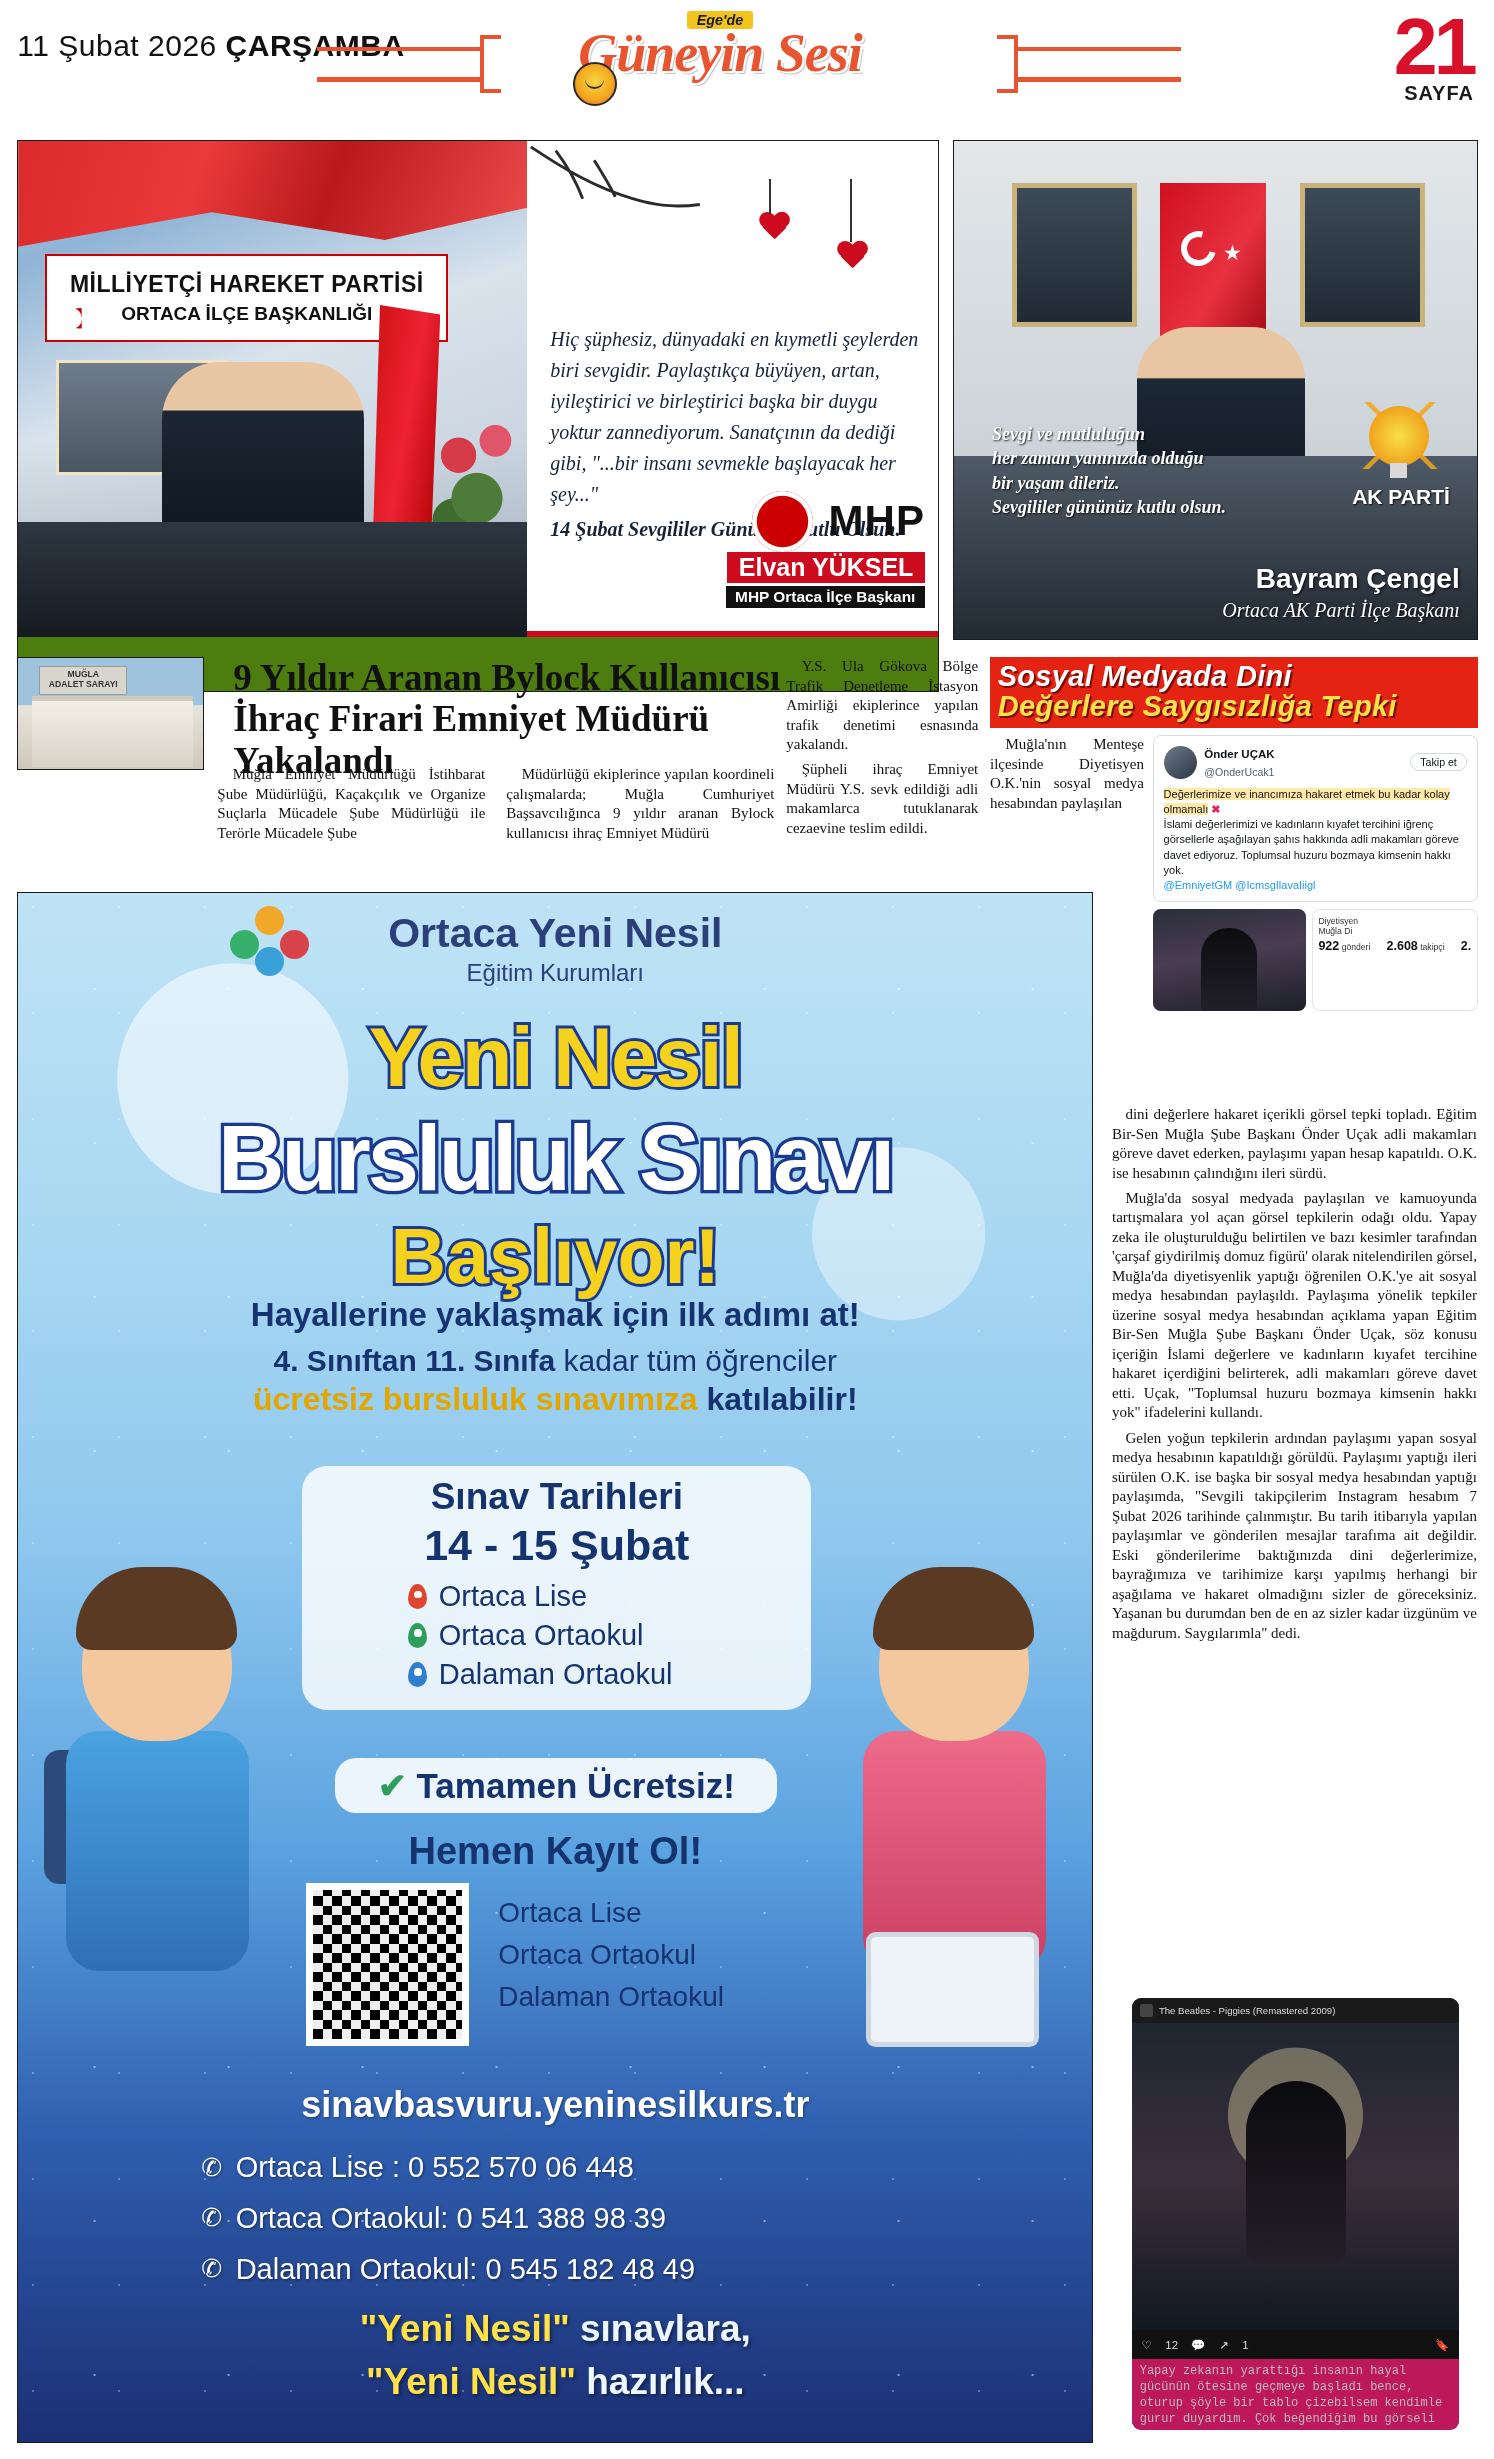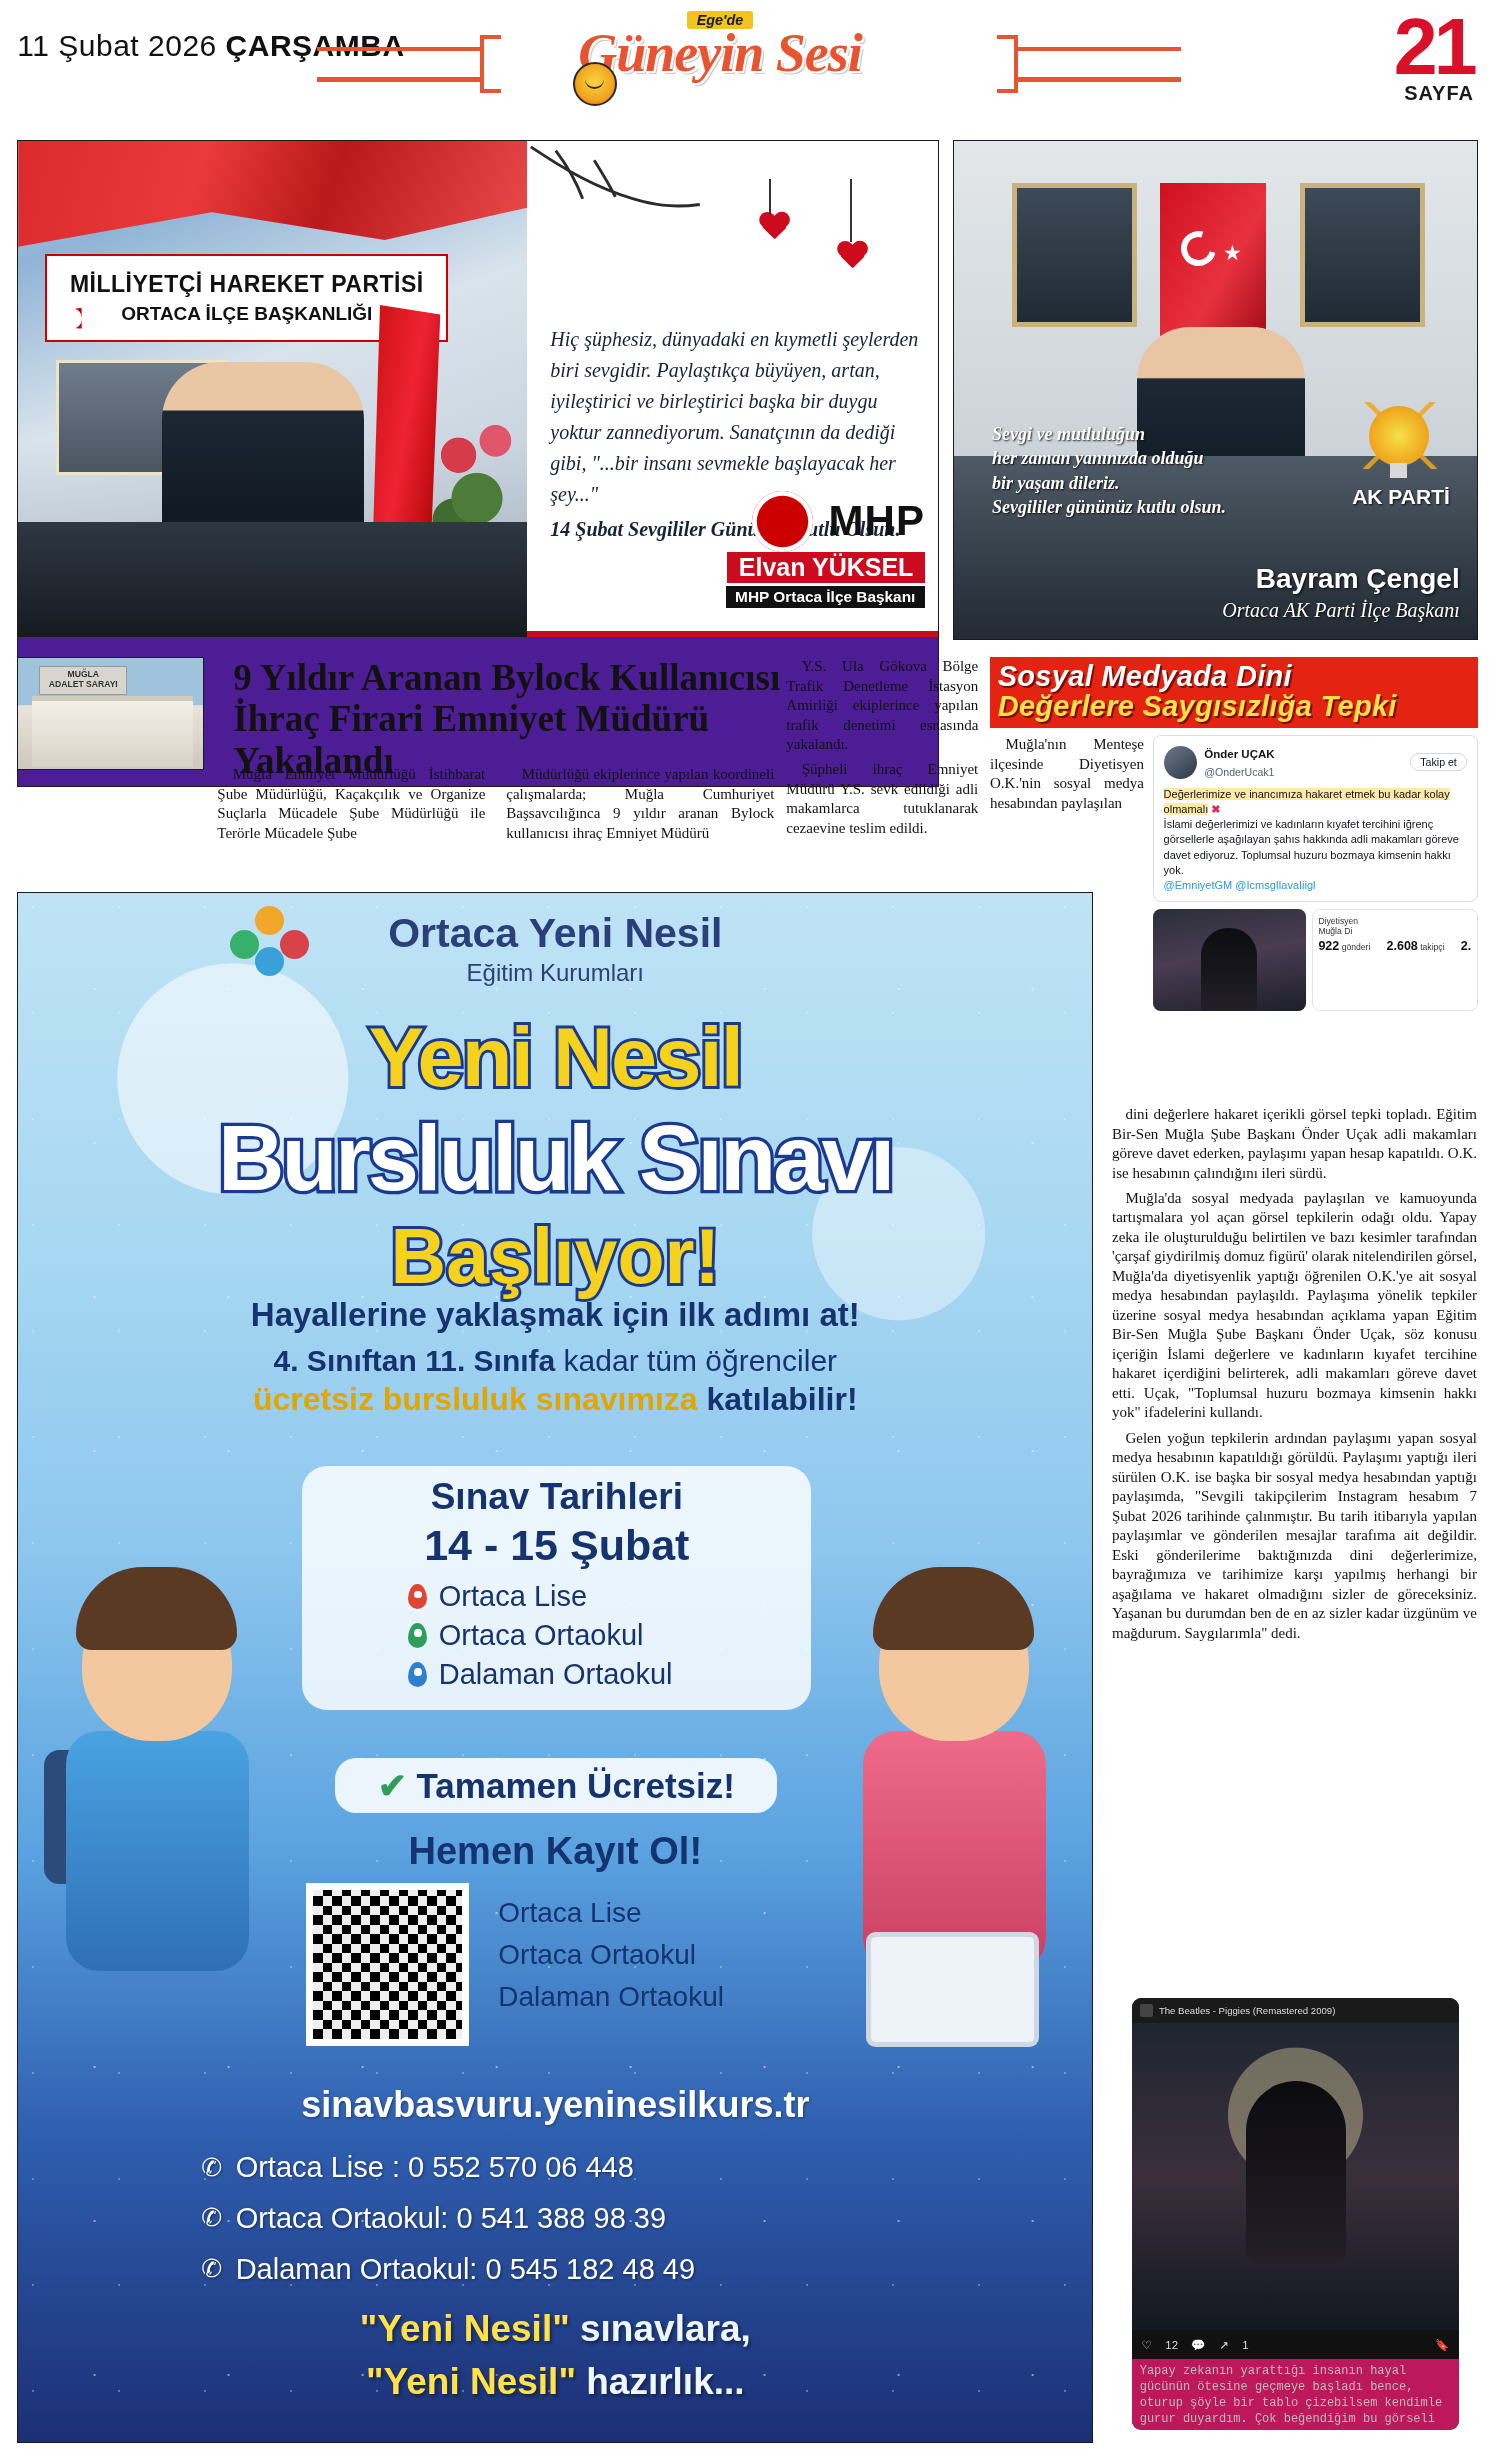--- a/index.html
+++ b/index.html
@@ -121,21 +121,21 @@
     font-size: 20px;
     letter-spacing: 1px;
     color: #1b1b1b;
     margin-top: 1.9px;
   }
 
   
   .frame { position: absolute; border: 1.9px solid #1b1b1b; overflow: hidden; }
 
   
-  .mhp-block { left: 17.3px; top: 140px; width: 922px; height: 647px; background:#4c1d95;text-decoration:underline; }
+  .mhp-block { left: 17.3px; top: 140px; width: 922px; height: 552px; background:#4d7c0f;text-decoration:underline; }
   .mhp-photo {
     position: absolute; left: 0; top: 0; width: 509px; height: 496px;
     background:
       linear-gradient(180deg, rgba(255,255,255,0) 60%, rgba(0,0,0,.15) 100%),
       linear-gradient(160deg, #b9cfe2 0%, #8fb4d6 18%, #d9e3ec 45%, #b9c6d4 100%);
   }
   .mhp-flag {
     position: absolute; left: 0; top: 0; width: 509px; height: 115px;
     background: linear-gradient(110deg, #d22 0%, #e33 35%, #b11 60%, #e44 100%);
     clip-path: polygon(0 0, 100% 0, 100% 58%, 72% 86%, 38% 62%, 0 92%);

